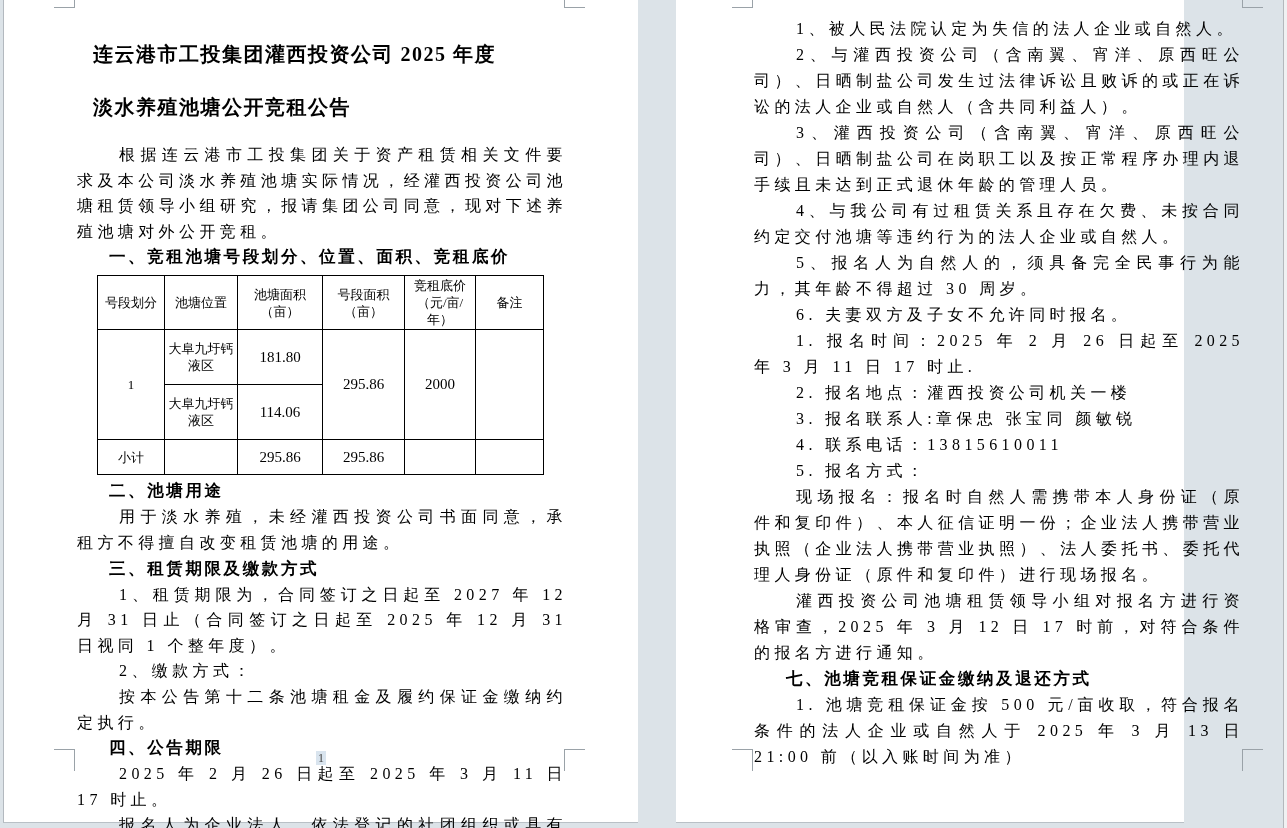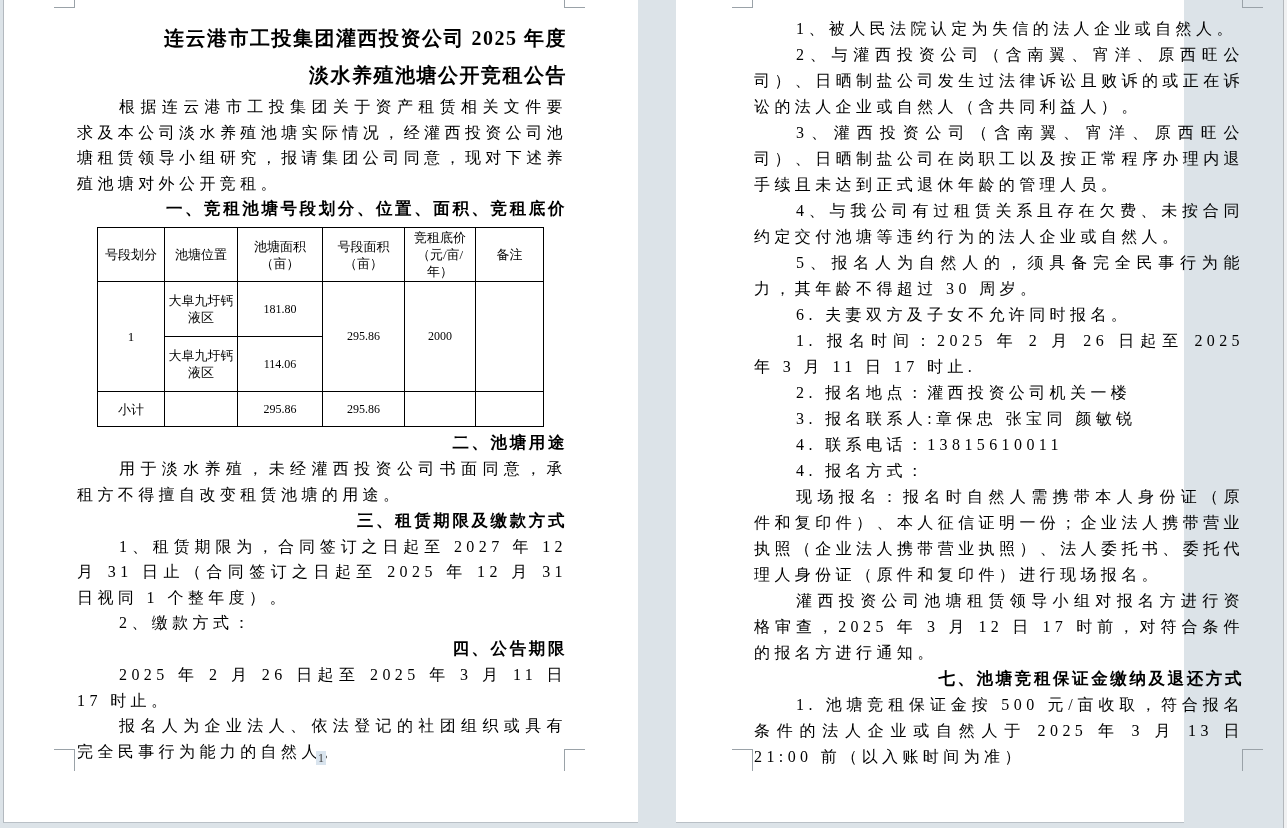--- a/index.html
+++ b/index.html
@@ -33,49 +33,49 @@
   .mark.br { border-left: 1px solid #9aa2a8;  border-top: 1px solid #9aa2a8; top: 749px; }
   .page1 .mark.tl, .page1 .mark.bl { left: 50px; }
   .page1 .mark.tr, .page1 .mark.br { left: 560px; }
   .page2 .mark.tl, .page2 .mark.bl { left: 56px; }
   .page2 .mark.tr, .page2 .mark.br { left: 566px; }
 
   .content { position: absolute; width: 490px; }
   .page1 .content { left: 73px; top: 20px; }
   .page2 .content { left: 78px; top: 16px; }
 
-  .t { text-align: right; font-weight: bold; font-size: 20px;
-       line-height: 37px; letter-spacing: 1.5px; margin: 0; }
+  .t { text-align: left; font-weight: bold; font-size: 20px;
+       line-height: 37px; letter-spacing: 1.5px; margin: 16px; }
 
   p { margin: 0; }
   .b {
     font-size: 16px; line-height: 25.6px; letter-spacing: 4.4px;
     text-align: justify; text-indent: 42px;
   }
   .page2 .b { line-height: 26px; }
   .h {
     font-size: 16.5px; font-weight: bold; line-height: 26px;
-    letter-spacing: 2.6px; text-indent: 32px; text-align: right;
+    letter-spacing: 2.6px; text-indent: 32px; text-align: left;
   }
 
   table.pond {
     border-collapse: collapse; table-layout: fixed;
     width: 446px; margin: 5px 0 3px 20px;
     font-size: 13px; text-align: center;
   }
   table.pond th, table.pond td {
     border: 1px solid #000; padding: 1px 3px;
     vertical-align: middle; line-height: 17px;
     font-weight: normal; overflow: hidden;
   }
   table.pond thead th { height: 44px; }
   table.pond .r1 td { height: 52px; }
   table.pond .r2 td { height: 52px; }
   table.pond .r3 td { height: 32px; }
-  table.pond td.num { font-size: 12px; letter-spacing: 0; }
+  table.pond td.num { font-size: 15px; letter-spacing: 0; }
 
   .pageno {
     position: absolute; top: 751px; left: 0; width: 100%;
     text-align: center; font-size: 12px; line-height: 14px; color: #444;
   }
   .pageno .shaded { background: #d9e4ee; padding: 0 2px; }
 </style>
 </head>
 <body>
 
@@ -137,20 +137,21 @@
           </tr>
         </tbody>
       </table>
 
       <p class="h">二、池塘用途</p>
       <p class="b">用于淡水养殖，未经灌西投资公司书面同意，承租方不得擅自改变租赁池塘的用途。</p>
 
       <p class="h">三、租赁期限及缴款方式</p>
       <p class="b">1、租赁期限为，合同签订之日起至 2027 年 12 月 31 日止（合同签订之日起至 2025 年 12 月 31 日视同 1 个整年度）。</p>
       <p class="b">2、缴款方式：</p>
+      <p class="b">按本公告第十二条池塘租金及履约保证金缴纳约定执行。</p>
 
       <p class="h">四、公告期限</p>
       <p class="b">2025 年 2 月 26 日起至 2025 年 3 月 11 日 17 时止。</p>
 
       <p class="b">报名人为企业法人、依法登记的社团组织或具有完全民事行为能力的自然人。</p>
 
     </div>
 
     <div class="pageno"><span class="shaded">1</span></div>
   </div>
@@ -166,21 +167,21 @@
       <p class="b">2、与灌西投资公司（含南翼、宵洋、原西旺公司）、日晒制盐公司发生过法律诉讼且败诉的或正在诉讼的法人企业或自然人（含共同利益人）。</p>
       <p class="b">3、灌西投资公司（含南翼、宵洋、原西旺公司）、日晒制盐公司在岗职工以及按正常程序办理内退手续且未达到正式退休年龄的管理人员。</p>
       <p class="b">4、与我公司有过租赁关系且存在欠费、未按合同约定交付池塘等违约行为的法人企业或自然人。</p>
       <p class="b">5、报名人为自然人的，须具备完全民事行为能力，其年龄不得超过 30 周岁。</p>
       <p class="b">6. 夫妻双方及子女不允许同时报名。</p>
 
       <p class="b">1. 报名时间：2025 年 2 月 26 日起至 2025 年 3 月 11 日 17 时止.</p>
       <p class="b">2. 报名地点：灌西投资公司机关一楼</p>
       <p class="b">3. 报名联系人:章保忠 张宝同 颜敏锐</p>
       <p class="b">4. 联系电话：13815610011</p>
-      <p class="b">4. 报名方式：</p>
+      <p class="b">5. 报名方式：</p>
       <p class="b">现场报名：报名时自然人需携带本人身份证（原件和复印件）、本人征信证明一份；企业法人携带营业执照（企业法人携带营业执照）、法人委托书、委托代理人身份证（原件和复印件）进行现场报名。</p>
       <p class="b">灌西投资公司池塘租赁领导小组对报名方进行资格审查，2025 年 3 月 12 日 17 时前，对符合条件的报名方进行通知。</p>
 
       <p class="h">七、池塘竞租保证金缴纳及退还方式</p>
       <p class="b">1. 池塘竞租保证金按 500 元/亩收取，符合报名条件的法人企业或自然人于 2025 年 3 月 13 日 21:00 前（以入账时间为准）</p>
     </div>
 
     <div class="pageno"><span>2</span></div>
   </div>
 

